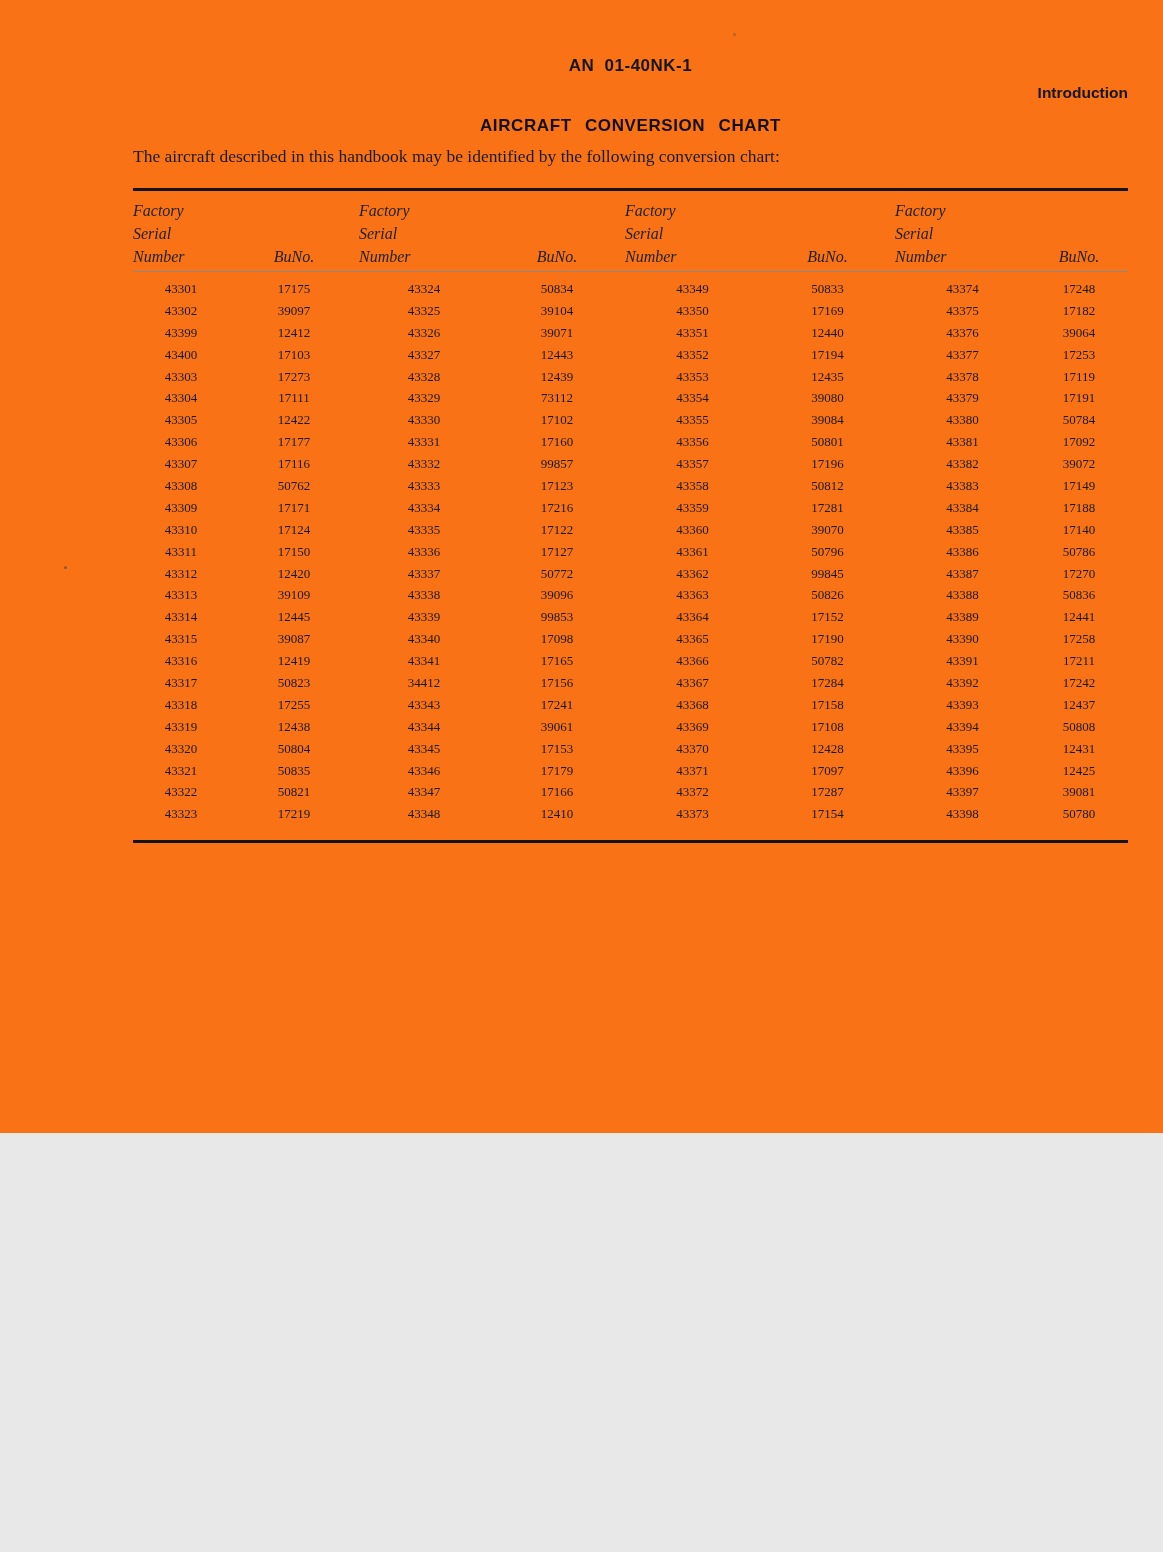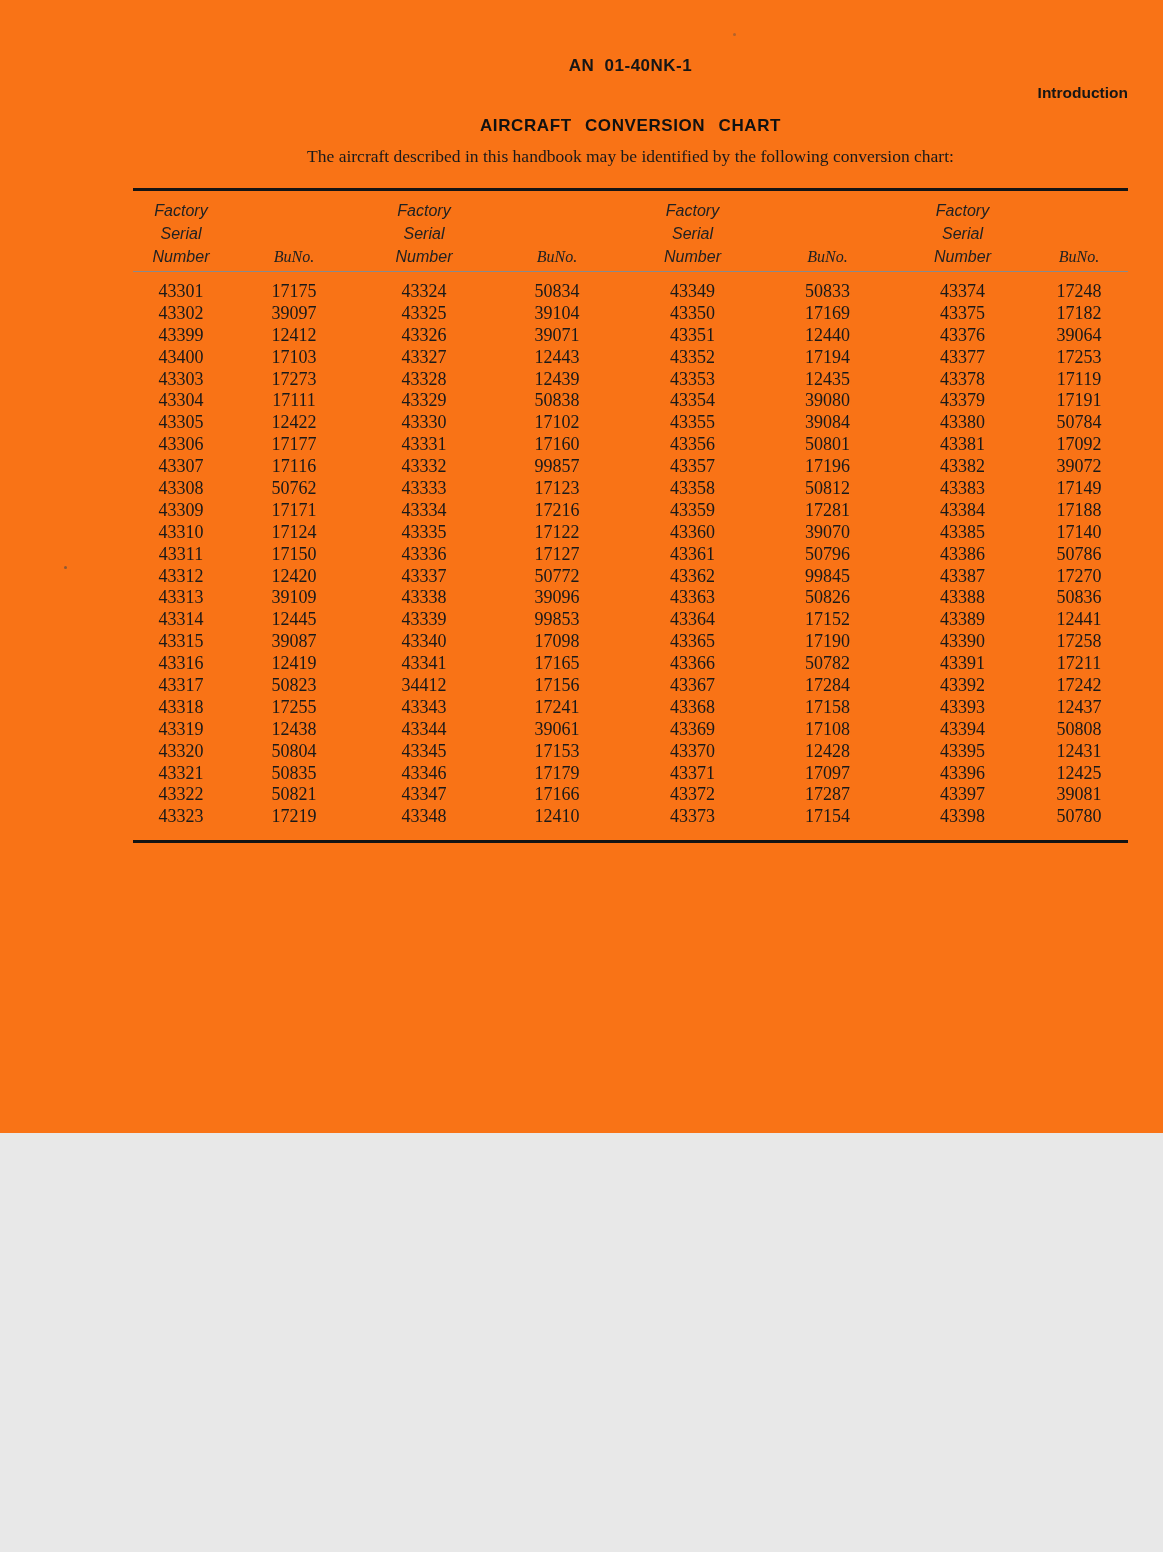--- a/index.html
+++ b/index.html
@@ -41,56 +41,55 @@
     text-align: center;
     font-family: "Liberation Sans", sans-serif;
     font-weight: bold;
     font-size: 17px;
     letter-spacing: 0.6px;
     word-spacing: 8px;
     color: #111;
   }
   .intro-line {
     top: 146px;
-    text-align: center;
+    text-align: left;
     font-family: "Liberation Serif", serif;
     font-size: 17.5px;
     color: #1a1a1a;
   }
   .rule-top    { top: 188px; height: 3px; background: #141414; }
   .rule-mid    { top: 271px; height: 1px; background: #8a8a8a; }
   .rule-bottom { top: 840px; height: 3px; background: #141414; }
 
   .tbl-grid {
     display: grid;
     grid-template-columns: 96px 130px 130px 136px 135px 135px 135px 98px;
   }
   .tbl-head { top: 199px; }
   .th-serial {
-    font-family: Liberation Sans, sans-serif;
+    font-family: Liberation Serif, serif;
     font-style: italic;
     font-size: 16px;
     line-height: 23px;
-    text-align: center;
     color: #222;
   }
   .th-buno {
     font-family: "Liberation Serif", serif;
     font-style: italic;
     font-size: 16px;
     text-align: center;
     align-self: end;
     padding-bottom: 2px;
     color: #222;
   }
   .tbl-body {
     top: 281px;
     grid-auto-rows: 21.9px;
     font-family: "Liberation Serif", serif;
-    font-size: 18px;
+    font-size: 13px;
     color: #191919;
   }
   .td { text-align: center; white-space: nowrap; }
 
   .footer-left {
     top: 1436px;
     text-align: left;
     font-family: "Liberation Sans", sans-serif;
     font-weight: bold;
     font-size: 15.5px;
@@ -192,21 +191,21 @@
       <div class="td">17273</div>
       <div class="td">43328</div>
       <div class="td">12439</div>
       <div class="td">43353</div>
       <div class="td">12435</div>
       <div class="td">43378</div>
       <div class="td">17119</div>
       <div class="td">43304</div>
       <div class="td">17111</div>
       <div class="td">43329</div>
-      <div class="td">50838</div>
+      <div class="td">73112</div>
       <div class="td">43354</div>
       <div class="td">39080</div>
       <div class="td">43379</div>
       <div class="td">17191</div>
       <div class="td">43305</div>
       <div class="td">12422</div>
       <div class="td">43330</div>
       <div class="td">17102</div>
       <div class="td">43355</div>
       <div class="td">39084</div>

